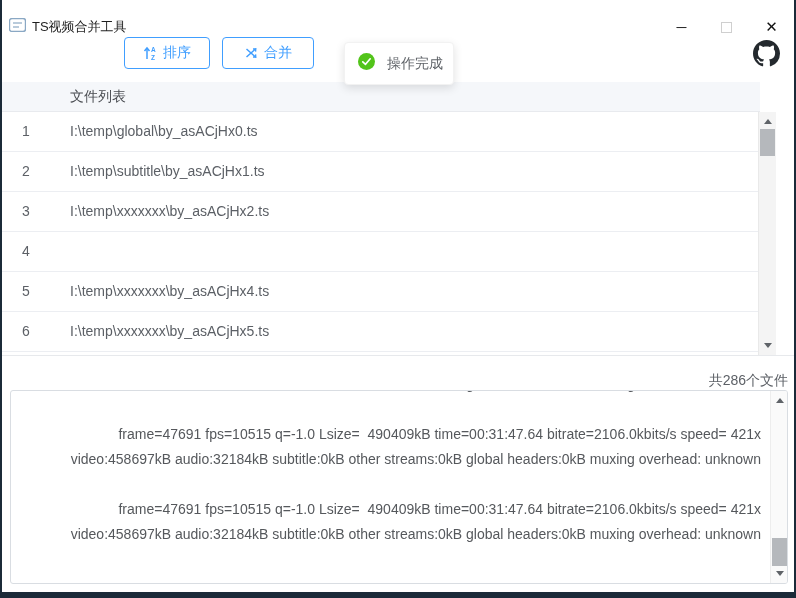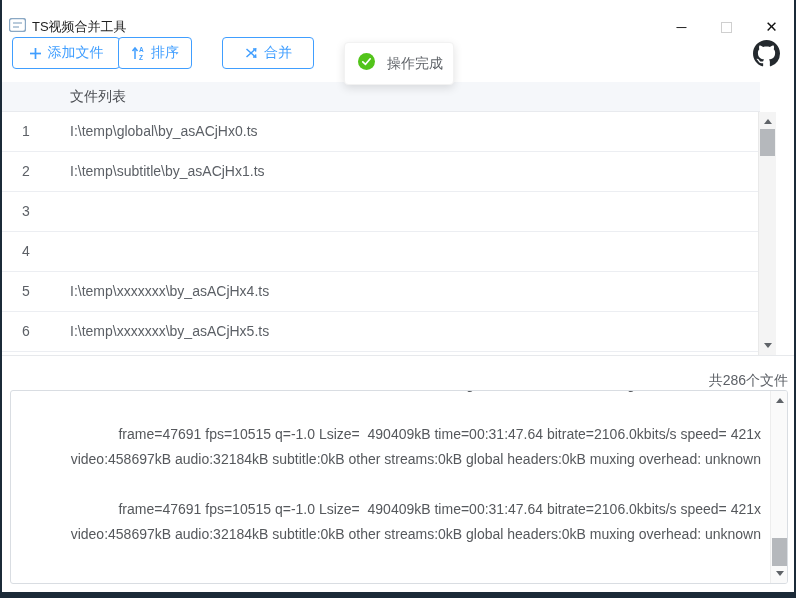--- a/index.html
+++ b/index.html
@@ -18,21 +18,21 @@
   .ctrl-min { font-size:14px; color:#222; }
   .ctrl-max-box { width:11px; height:11px; border:1px solid #cfcfcf; }
   .ctrl-close { font-size:15px; color:#111; }
   
   .btn {
     position:absolute; top:37px; height:32px; background:#fff;
     border:1px solid #409eff; border-radius:4px; color:#409eff; font-size:14px;
     display:flex; align-items:center; justify-content:center; gap:6px; cursor:pointer;
   }
   .btn-add { left:10px; width:108px; }
-  .btn-sort { left:116px; width:74px; }
+  .btn-sort { left:122px; width:86px; }
   .btn-merge { left:220px; width:92px; }
   .btn svg { display:block; }
   
   .toast {
     position:absolute; left:342px; top:42px; width:110px; height:43px; z-index:20;
     background:#fff; border:1px solid #f2f2f2; border-radius:4px;
     box-shadow:0 3px 10px rgba(0,0,0,0.12);
     display:flex; align-items:center; padding-left:13px;
   }
   .toast-text { margin-left:12px; font-size:14px; color:#5f6368; }
@@ -88,29 +88,20 @@
       </div>
       <div class="ctrl">
         <span class="ctrl-max-box"></span>
       </div>
       <div class="ctrl ctrl-close">
         <span>✕</span>
       </div>
     </div>
   </div>
 
-  <div class="btn btn-add">
-    <span>
-      <svg width="13" height="13" viewBox="0 0 13 13">
-        <line x1="6.5" y1="1" x2="6.5" y2="12" stroke="#409eff" stroke-width="1.7"></line>
-        <line x1="1" y1="6.5" x2="12" y2="6.5" stroke="#409eff" stroke-width="1.7"></line>
-      </svg>
-    </span>
-    <span>添加文件</span>
-  </div>
 
   <div class="btn btn-sort">
     <span>
       <svg width="14" height="14" viewBox="0 0 14 14">
         <line x1="4" y1="13" x2="4" y2="2.5" stroke="#409eff" stroke-width="1.5"></line>
         <polyline points="1.5,5 4,2 6.5,5" fill="none" stroke="#409eff" stroke-width="1.5"></polyline>
         <text x="8" y="6" font-size="6.5" font-weight="bold" fill="#409eff" font-family="Liberation Sans, sans-serif">A</text>
         <text x="8" y="13.5" font-size="6.5" font-weight="bold" fill="#409eff" font-family="Liberation Sans, sans-serif">Z</text>
       </svg>
     </span>
@@ -152,20 +143,21 @@
   <div class="row" style="top:112px">
     <span class="idx">1</span>
     <span class="path">I:\temp\global\by_asACjHx0.ts</span>
   </div>
   <div class="row" style="top:152px">
     <span class="idx">2</span>
     <span class="path">I:\temp\subtitle\by_asACjHx1.ts</span>
   </div>
   <div class="row" style="top:192px">
     <span class="idx">3</span>
+    <span class="path">I:\temp\xxxxxxx\by_asACjHx2.ts</span>
   </div>
   <div class="row" style="top:232px">
     <span class="idx">4</span>
   </div>
   <div class="row" style="top:272px">
     <span class="idx">5</span>
     <span class="path">I:\temp\xxxxxxx\by_asACjHx4.ts</span>
   </div>
   <div class="row" style="top:312px">
     <span class="idx">6</span>

